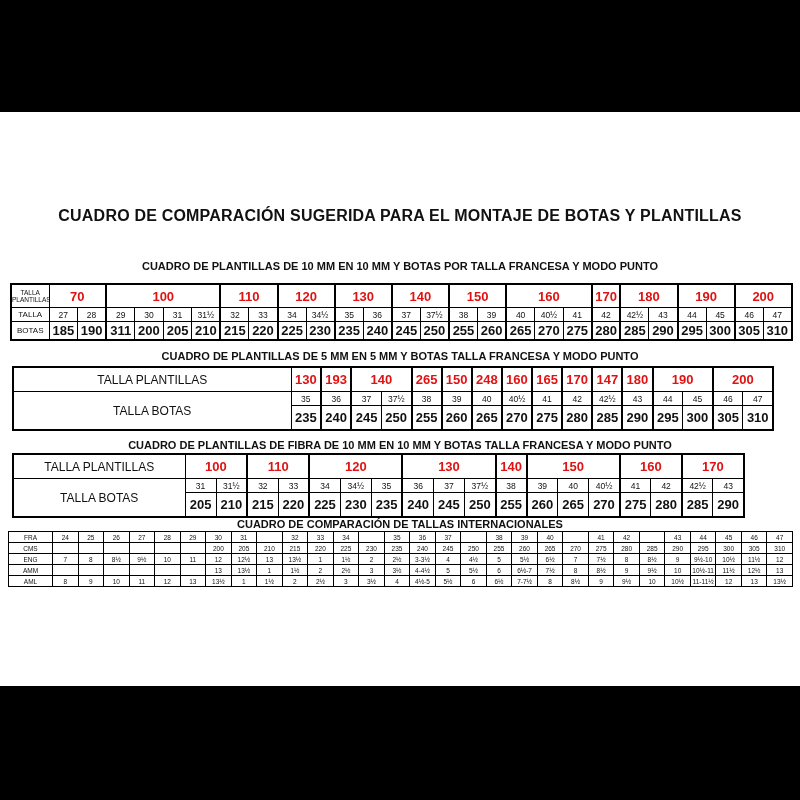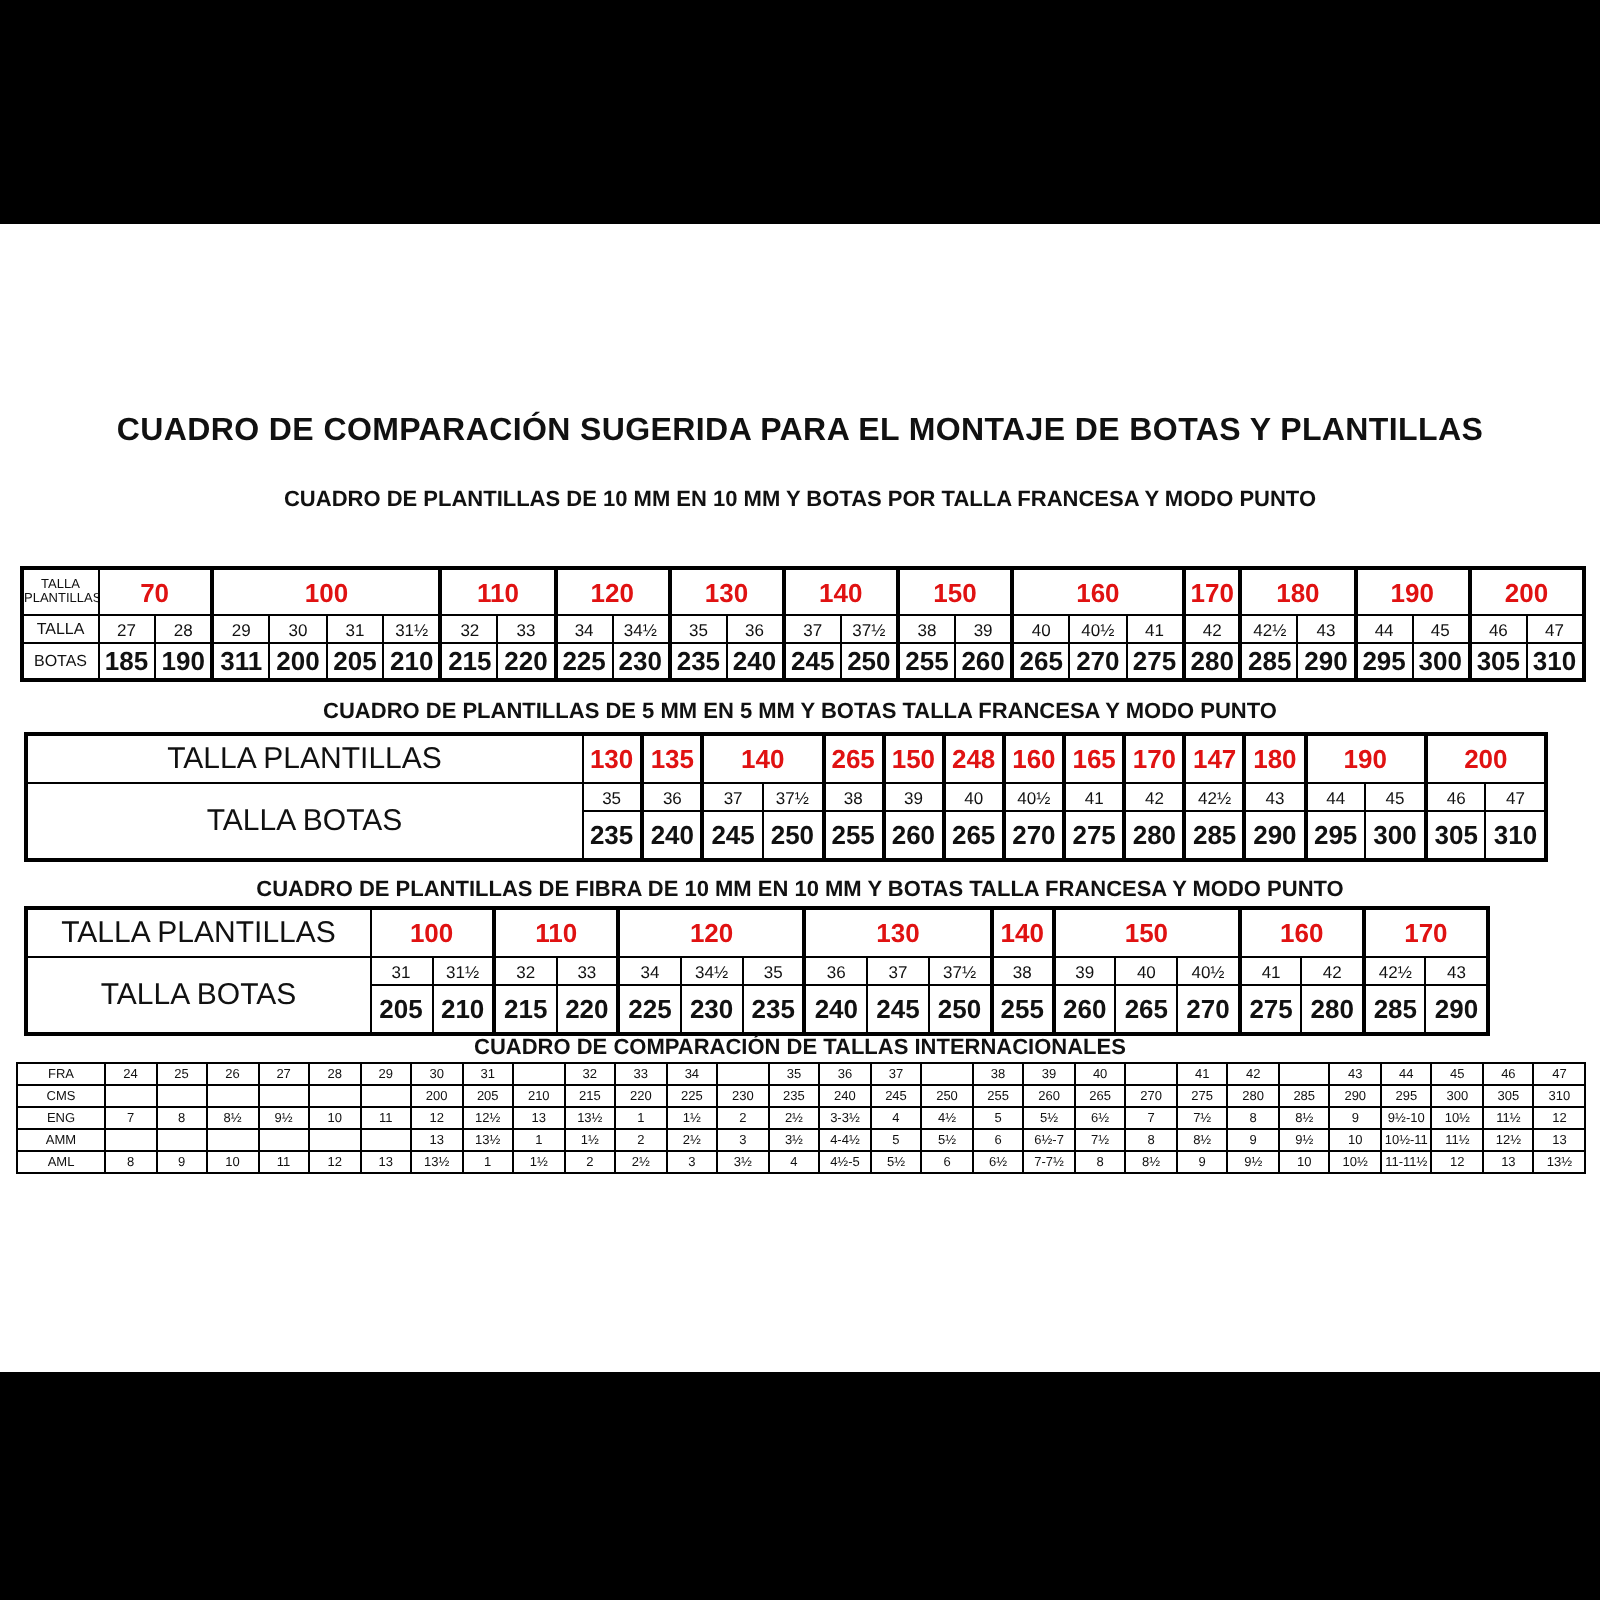--- a/index.html
+++ b/index.html
@@ -7,42 +7,42 @@
     width:800px;height:800px;position:relative;overflow:hidden;
     background:var(--page-bg,#fff);color:var(--text,#111);
     font-family:"Liberation Sans", sans-serif;
   }
   .letterbox{position:absolute;left:0;width:800px;background:var(--letterbox,#000)}
   #lb-top{top:0;height:112px}
   #lb-bottom{top:686px;height:114px}
 
   .title{position:absolute;left:0;width:800px;text-align:center;font-weight:bold;white-space:nowrap}
   #main-title{top:207px;font-size:16px;letter-spacing:.2px}
-  #t1-title{top:244px;font-size:11px}
+  #t1-title{top:260px;font-size:11px}
   #t2-title{top:350px;font-size:11px}
   #t3-title{top:439px;font-size:11px}
   #t4-title{top:518px;font-size:11px}
 
   .tblhost{position:absolute}
   #t1{top:283px;left:10px}
   #t2{top:366px;left:12px}
   #t3{top:453px;left:12px}
   #t4{top:531px;left:8px}
 
   table.grid{border-collapse:collapse;border:2px solid #000;table-layout:fixed}
   .grid td{border:1px solid #000;text-align:center;vertical-align:middle;padding:0;overflow:hidden;white-space:nowrap}
   .grid td.gb{border-left-width:2px}
 
   td.grp{color:var(--red,#e01212);font-weight:bold;font-size:13px;height:22px}
   td.size{font-size:8.5px;height:13px}
   td.bota{font-weight:bold;font-size:13px;height:17px}
 
   #t1 td.rowlabel{font-size:8px}
   #t1 td.mini{font-size:6.5px;line-height:1.1}
-  #t2 td.rowlabel,#t3 td.rowlabel{font-size:15px}
+  #t2 td.rowlabel,#t3 td.rowlabel{font-size:12px}
   #t2 td.grp,#t3 td.grp{height:23px}
   #t2 td.bota,#t3 td.bota{height:23px}
   #t2 td.size,#t3 td.size{height:13px}
 
   table.intl{border-collapse:collapse;border:1px solid #000;table-layout:fixed;font-size:6.5px}
   .intl td{border:1px solid #000;text-align:center;vertical-align:middle;padding:0;height:10px;overflow:hidden;white-space:nowrap}
 </style>
 </head>
 <body style="--red: #e01212; --page-bg: #ffffff; --letterbox: #000000; --text: #111111;">
 
@@ -183,21 +183,21 @@
         <col style="width: 30.125px;">
         <col style="width: 30.125px;">
         <col style="width: 30.125px;">
         <col style="width: 30.125px;">
         <col style="width: 30.125px;">
       </colgroup>
       <tbody>
         <tr>
           <td class="rowlabel">TALLA PLANTILLAS</td>
           <td class="grp">130</td>
-          <td class="grp gb">135</td>
+          <td class="grp gb">193</td>
           <td colspan="2" class="grp gb">140</td>
           <td class="grp gb">265</td>
           <td class="grp gb">150</td>
           <td class="grp gb">248</td>
           <td class="grp gb">160</td>
           <td class="grp gb">165</td>
           <td class="grp gb">170</td>
           <td class="grp gb">147</td>
           <td class="grp gb">180</td>
           <td colspan="2" class="grp gb">190</td>

